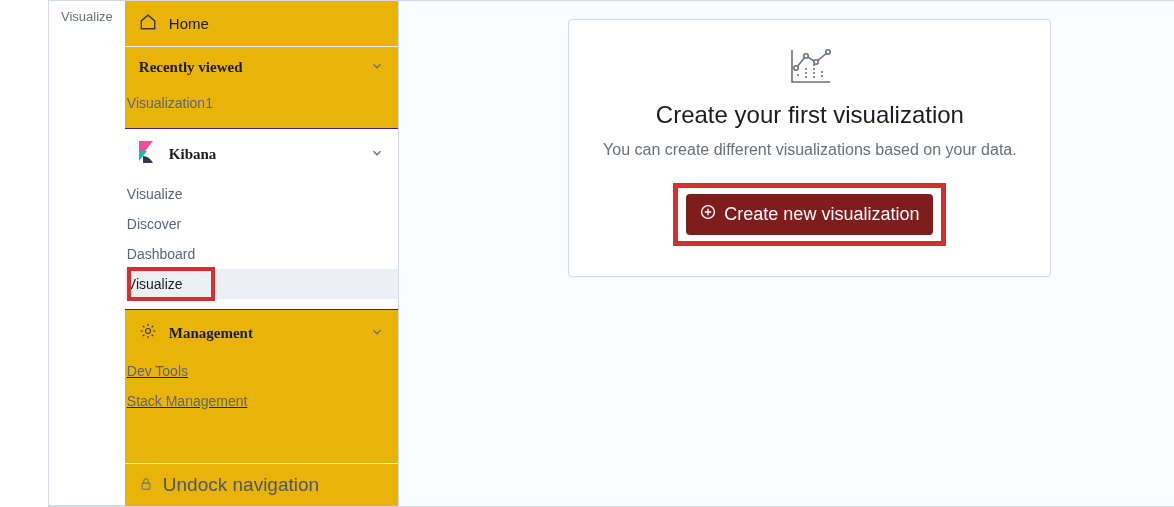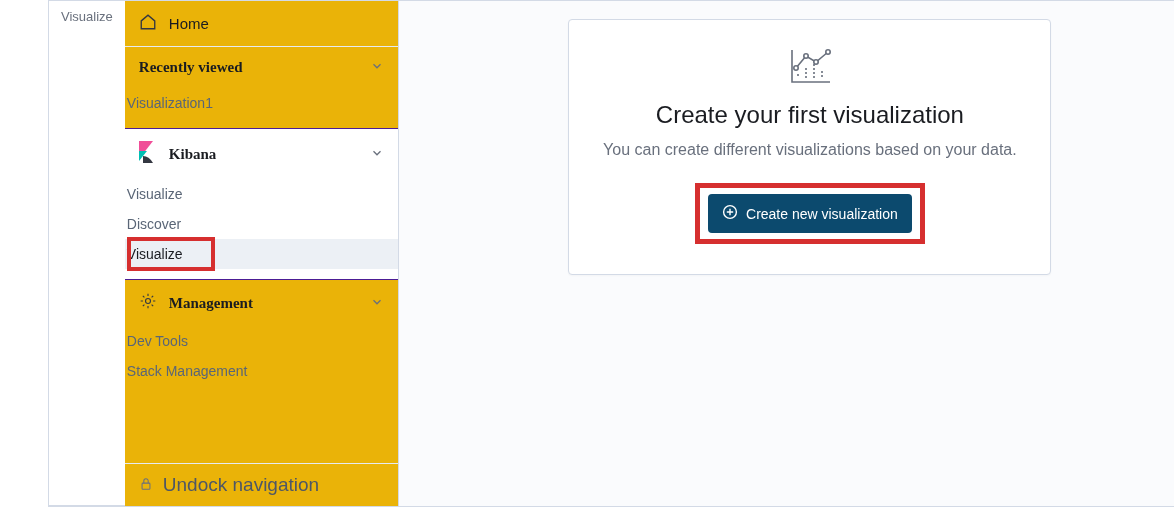--- a/index.html
+++ b/index.html
@@ -140,26 +140,26 @@
     }
     .btn-primary-wrap {
       display: inline-block;
       border: 5px solid #d62f2f;
       padding: 6px 8px;
     }
     .btn-primary {
       display: inline-flex;
       align-items: center;
       gap: 8px;
-      background: #0c4a6e;
+      background: #7f1d1d;
       color: #fff;
       border: none;
       border-radius: 4px;
       padding: 10px 14px;
-      font-size: 14px;
+      font-size: 18px;
       cursor: pointer;
     }
     .icon-svg {
       flex-shrink: 0;
     }
     .kibana-logo {
       width: 18px;
       height: 22px;
     }
   </style>
@@ -216,20 +216,23 @@
           </svg>
         </span>
       </div>
       <div class="sub-items" style="background:#fff; padding-bottom:10px;">
         <div class="sub-item">
           <span>Visualize</span>
         </div>
         <div class="sub-item">
           <span>Discover</span>
         </div>
+        <div class="sub-item">
+          <span>Dashboard</span>
+        </div>
         <div class="sub-item-highlight-wrap">
           <div class="sub-item active">
             <span>Visualize</span>
           </div>
           <div class="sub-highlight"></div>
         </div>
       </div>
 
       <div class="section-header">
         <div class="section-header-left">
@@ -240,21 +243,21 @@
             </svg>
           </span>
           <span>Management</span>
         </div>
         <span class="chevron">
           <svg width="14" height="14" viewBox="0 0 16 16" fill="none" stroke="#69707d" stroke-width="1.5">
             <path d="M4 6 L8 10 L12 6"></path>
           </svg>
         </span>
       </div>
-      <div class="sub-items" style="padding-bottom:10px;">
+      <div class="sub-items" style="padding-bottom:10px;text-decoration:underline;">
         <div class="sub-item">
           <span>Dev Tools</span>
         </div>
         <div class="sub-item">
           <span>Stack Management</span>
         </div>
       </div>
 
       <div class="sidebar-bottom">
         <span>

